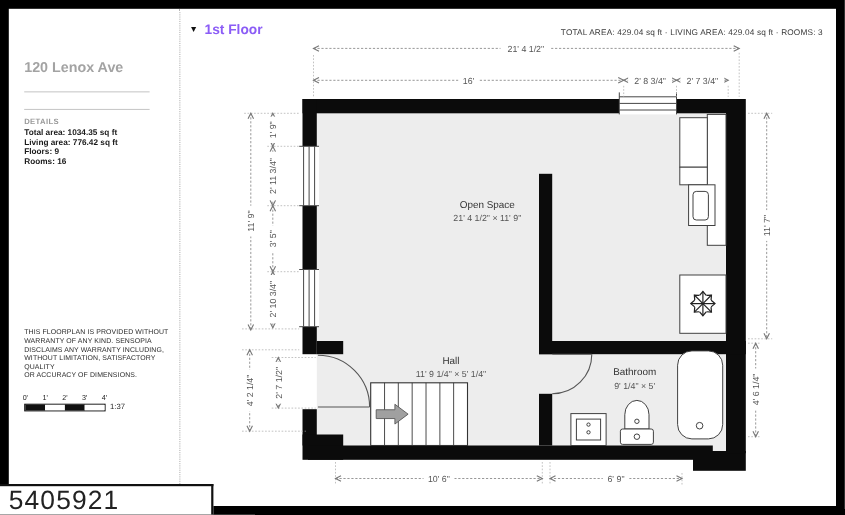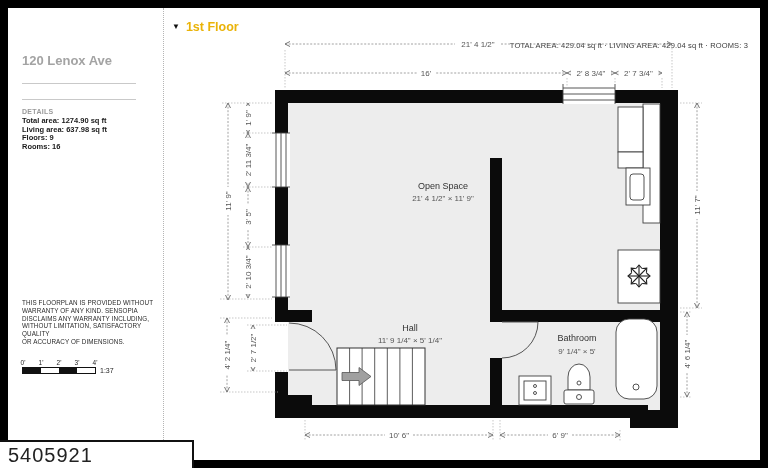--- a/index.html
+++ b/index.html
@@ -20,43 +20,43 @@
   .ticks span{position:absolute;top:0;transform:translateX(-50%);}
   .barrow{display:flex;align-items:center;gap:4px;}
   .bar{display:flex;width:72px;height:5px;border:1px solid #111;background:#fff;}
   .bar i{display:block;width:18px;height:5px;}
   .bar i.b{background:#111;}
   .bar i.w{background:#fff;}
   .ratio{font-size:7px;color:#222;}
   
   .floor-header{position:absolute;left:172px;top:20px;display:flex;align-items:center;gap:6px;cursor:pointer;}
   .tri{font-size:8px;color:#111;line-height:12px;}
-  .floor-name{font-size:12.5px;font-weight:bold;color:#eab308;}
-  .summary{position:absolute;right:20px;top:41px;font-size:7.5px;color:#3a3a3a;letter-spacing:.15px;margin-left:24px;}
+  .floor-name{font-size:12.5px;font-weight:bold;color:#8b5cf6;}
+  .summary{position:absolute;right:20px;top:25px;font-size:7.5px;color:#3a3a3a;letter-spacing:.15px;margin-left:24px;}
   
   .photo-id-box{position:absolute;left:0;top:440px;width:192px;height:28px;background:#fff;border-top:2px solid #111;border-right:2px solid #111;z-index:5;}
-  .photo-id-box span{display:block;padding-left:8px;font-size:20px;line-height:27px;color:#222;letter-spacing:1px;}
+  .photo-id-box span{display:block;padding-left:8px;font-size:24px;line-height:27px;color:#222;letter-spacing:1px;}
   svg{position:absolute;left:0;top:0;}
   svg text{font-family:"Liberation Sans",sans-serif;}
 </style>
 </head>
 <body>
 
 <div class="page">
   <div class="canvas"></div>
   <div class="separator"></div>
 
   <div class="sidebar">
     <div class="sb-title">120 Lenox Ave</div>
     <hr class="sb-hr">
     <hr class="sb-hr">
     <div class="sb-block">
       <div class="sb-label">DETAILS</div>
-      <div class="sb-value">Total area: 1274.90 sq ft</div>
-      <div class="sb-value">Living area: 637.98 sq ft</div>
+      <div class="sb-value">Total area: 1034.35 sq ft</div>
+      <div class="sb-value">Living area: 776.42 sq ft</div>
       <div class="sb-value">Floors: 9</div>
       <div class="sb-value">Rooms: 16</div>
     </div>
     <div class="sb-disclaimer">
       <div>THIS FLOORPLAN IS PROVIDED WITHOUT</div>
       <div>WARRANTY OF ANY KIND. SENSOPIA</div>
       <div>DISCLAIMS ANY WARRANTY INCLUDING,</div>
       <div>WITHOUT LIMITATION, SATISFACTORY QUALITY</div>
       <div>OR ACCURACY OF DIMENSIONS.</div>
     </div>

